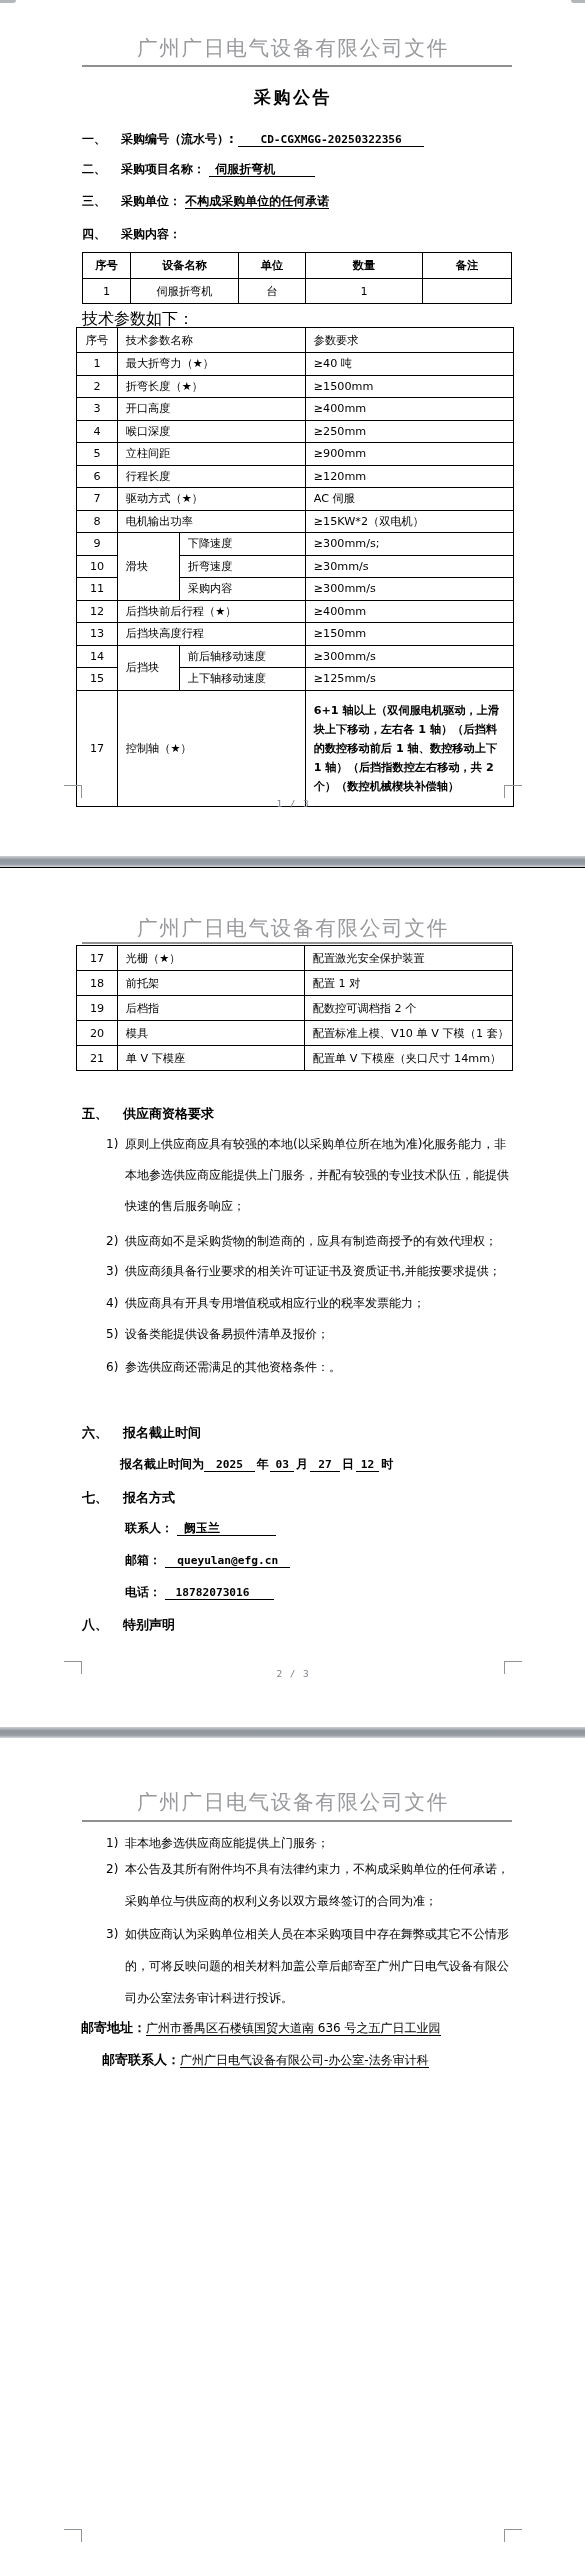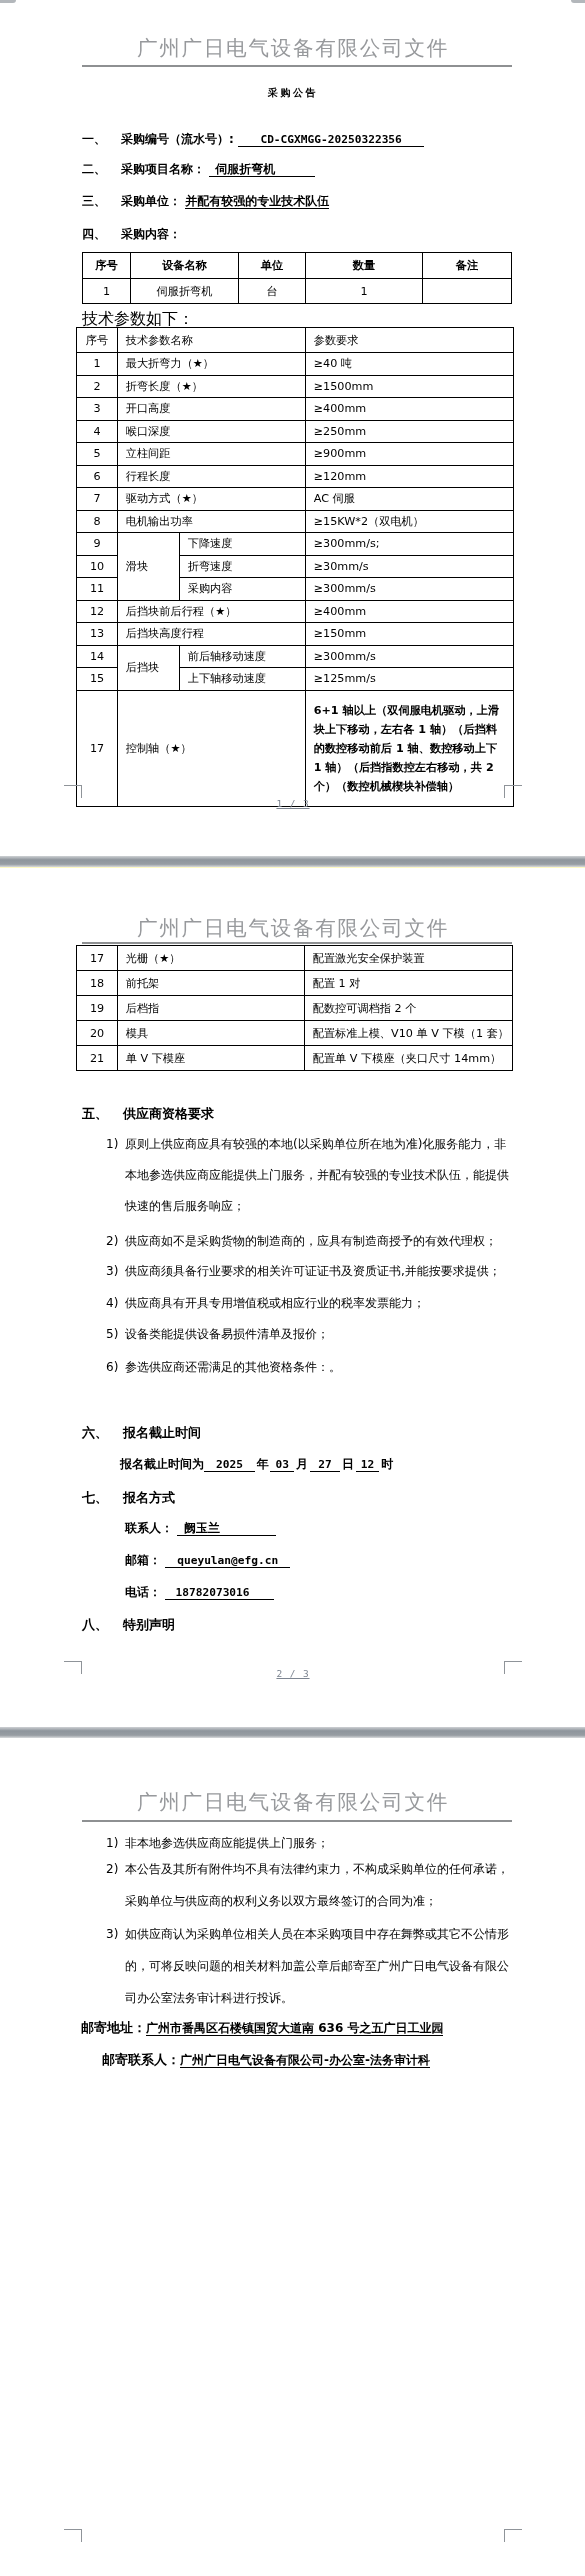--- a/index.html
+++ b/index.html
@@ -1,36 +1,36 @@
 <!DOCTYPE html>
 <html style="font-size:13.8px"><head>
 <meta charset="utf-8">
 <style>
   html,body { margin:0; padding:0; background:#ffffff; }
   .screen {
-    position:relative; width:586px; height:2576px; background:#fef9c3;
+    position:relative; width:586px; height:2576px; background:#000000;
     font-family:"DejaVu Sans","Liberation Sans",sans-serif; color:#000;
     overflow:hidden;
   }
   .page { position:absolute; left:0; width:586px; background:#fff; }
   .sep {
     position:absolute; left:0; width:586px; height:11.2px;
     background:linear-gradient(180deg,#ced1d4 0%,#8e959c 35%,#979da3 75%,#d8dadc 100%);
   }
   .smudge { position:absolute; top:0; height:3.4px; width:15.5px; background:#b3b7bb; }
   .smudge.l { left:0; border-bottom-right-radius:5.2px; }
   .smudge.r { right:0; border-bottom-left-radius:5.2px; }
 
   .doc-header {
     position:absolute; left:0; width:100%; text-align:center;
     font-family:"DejaVu Serif","Liberation Serif",serif;
     font-size:20.6px; letter-spacing:1.7px; color:#97999c; white-space:nowrap;
   }
   .header-rule { position:absolute; left:82px; width:430px; height:1.7px; background:#8e9092; }
-  .doc-title { position:absolute; left:0; width:100%; text-align:center; font-size:10px; font-weight:bold; letter-spacing:2.6px; }
+  .doc-title { position:absolute; left:0; width:100%; text-align:center; font-size:17px; font-weight:bold; letter-spacing:2.6px; }
 
   .olitem { position:absolute; left:82px; font-size:12px; font-weight:bold; white-space:nowrap; }
   .olitem .num { display:inline-block; width:39px; }
   .ul { border-bottom:1.3px solid #000; }
   .mono { font-family:"DejaVu Sans Mono","Liberation Mono",monospace; }
   .code-val { padding:0 22.4px; font-size:11.2px; }
   .name-val { padding:0 40px 0 6px; }
 
   table { border-collapse:collapse; table-layout:fixed; }
   .t1 { position:absolute; left:82px; top:252px; }
@@ -58,27 +58,26 @@
 
   .deadline { position:absolute; left:120px; font-size:12px; font-weight:bold; white-space:nowrap; }
   .dval { border-bottom:1.3px solid #000; padding:0 12px; font-size:11.2px;margin-top:31px; }
   .dunit { margin:0 1.7px; }
 
   .cline { position:absolute; left:125px; font-size:12px; font-weight:bold; white-space:nowrap; }
   .cval { border-bottom:1.3px solid #000; }
 
   .mline { position:absolute; left:81px; font-size:12px; white-space:nowrap; }
   .mline .mlabel { font-weight:bold; font-size:13px; }
-  .mline .mval { font-weight:bold; border-bottom:1.3px solid #000; }
+  .mline .mval { font-weight:normal; border-bottom:1.3px solid #000; }
 
   .pfoot {
     position:absolute; left:0; width:100%; text-align:center;
     font-size:9.5px; color:#7d8591; letter-spacing:0.9px;
     font-family:"DejaVu Sans Mono","Liberation Mono",monospace;
-    text-decoration:underline;
   }
   .cm { position:absolute; width:17px; height:12px; }
   .cm.l { left:64px;  border-top:0.9px solid #8f9499; border-right:0.9px solid #8f9499; }
   .cm.r { left:504px; border-top:0.9px solid #8f9499; border-left:0.9px solid #8f9499; }
 </style>
 </head>
 <body>
 
 <div class="screen">
 
@@ -93,21 +92,21 @@
     <div class="olitem" style="top:131px;">
       <span class="num">一、</span><span>采购编号（流水号）:</span>
       <span class="ul mono code-val">CD-CGXMGG-20250322356</span>
     </div>
     <div class="olitem" style="top:161px;">
       <span class="num">二、</span><span>采购项目名称：</span>
       <span class="ul name-val">伺服折弯机</span>
     </div>
     <div class="olitem" style="top:193px;">
       <span class="num">三、</span><span>采购单位：</span>
-      <span class="ul">并配有较强的专业技术队伍</span>
+      <span class="ul">不构成采购单位的任何承诺</span>
     </div>
     <div class="olitem" style="top:226px;">
       <span class="num">四、</span><span>采购内容：</span>
     </div>
 
     <table class="t1">
       <colgroup>
           <col style="width:48px">
           <col style="width:108px">
           <col style="width:67px">

